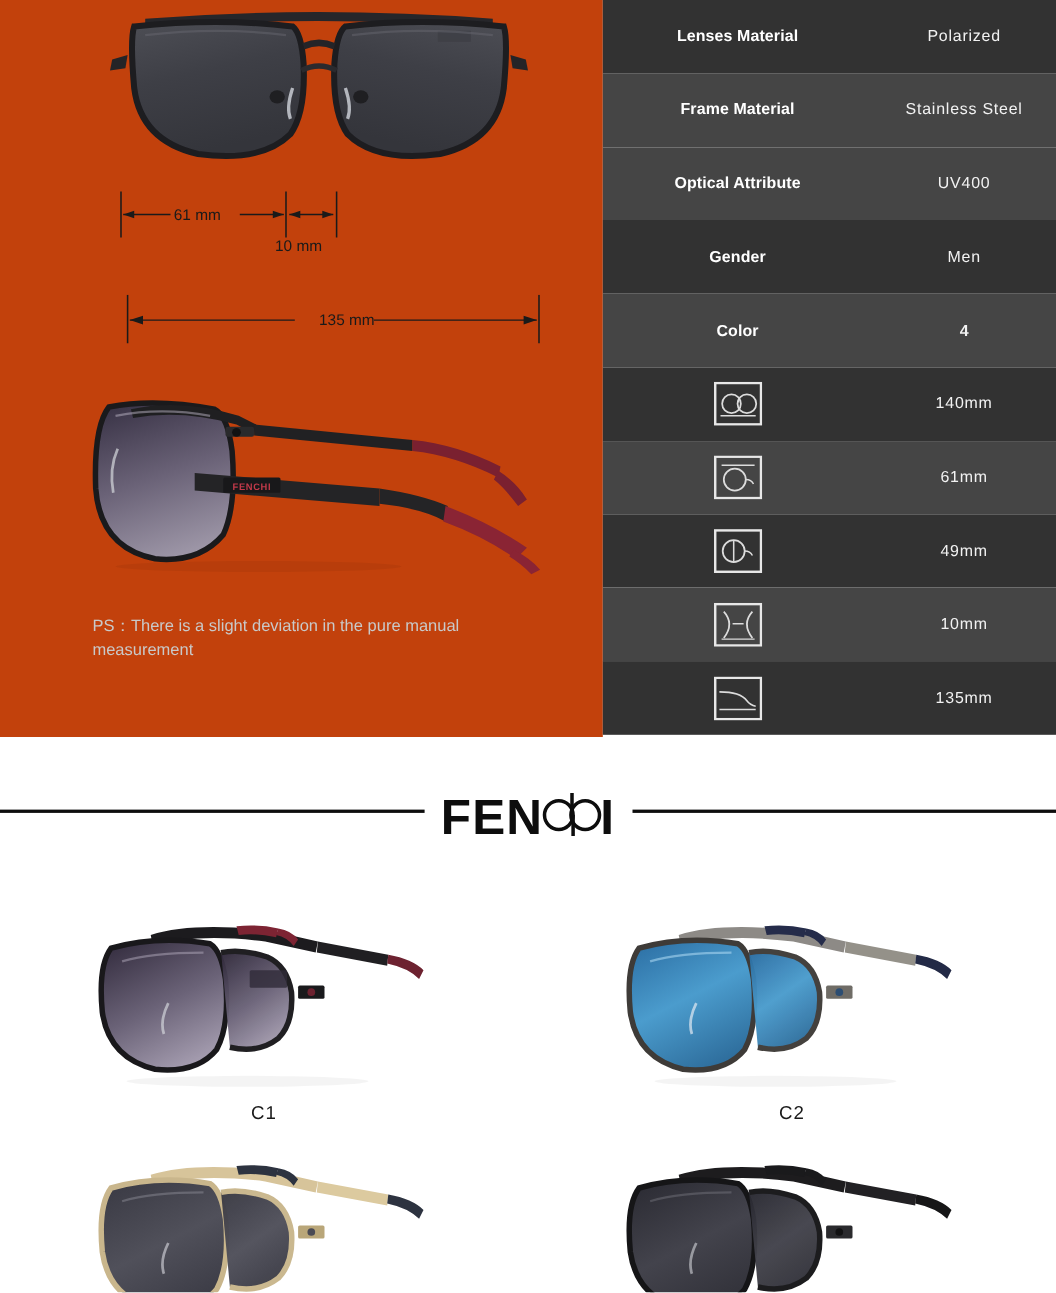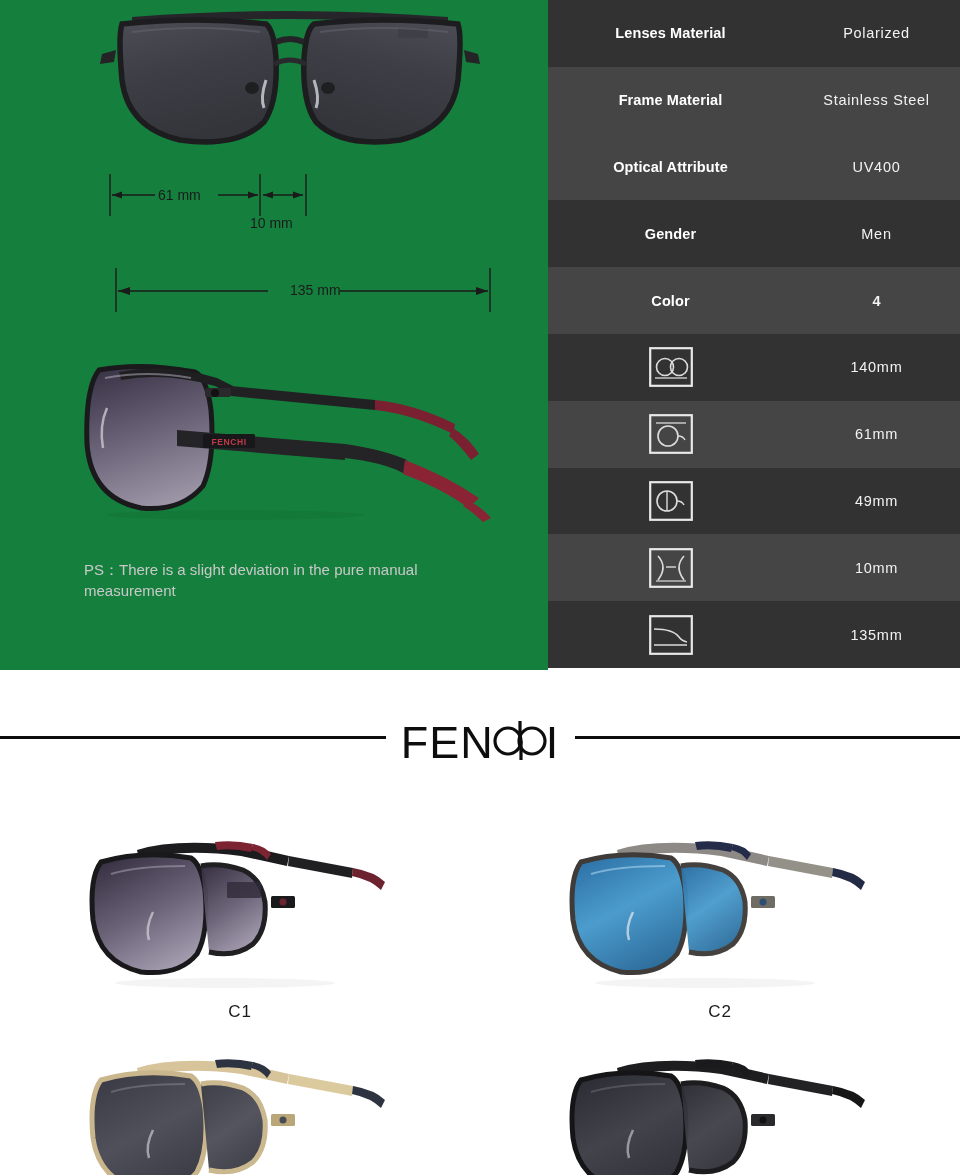--- a/index.html
+++ b/index.html
@@ -8,21 +8,21 @@
     height: 1175px;
     background: #ffffff;
     font-family: "Liberation Sans", sans-serif;
     overflow: hidden;
   }
   .page { position: relative; width: 960px; height: 1175px; background: #fff; }
 
   
   .top-section { position: absolute; left: 0; top: 0; width: 960px; height: 670px; }
 
-  .left-panel { position: absolute; left: 0; top: 0; width: 548px; height: 670px; background: #15803d; }
+  .left-panel { position: absolute; left: 0; top: 0; width: 548px; height: 670px; background: #c2410c; }
 
   
   .front-view { position: absolute; left: 88px; top: 2px; width: 404px; height: 158px; }
 
   
   .dim-top { position: absolute; left: 100px; top: 170px; width: 220px; height: 66px; }
   .dim-label {
     position: absolute; font-size: 14px; color: #1a1a1a; white-space: nowrap;
     font-family: "Liberation Sans", sans-serif;
   }
@@ -61,21 +61,21 @@
   
   .logo-band { position: absolute; left: 0; top: 688px; width: 960px; height: 110px; }
   .rule-left  { position: absolute; left: 0;   top: 48px; width: 386px; height: 3px; background: #0d0d0d; }
   .rule-right { position: absolute; left: 575px; top: 48px; width: 385px; height: 3px; background: #0d0d0d; }
   .logo-wrap {
     position: absolute; left: 380px; top: 8px; width: 200px; height: 92px;
     display: flex; flex-direction: column; align-items: center; justify-content: center;
   }
   .logo-main {
     display: flex; align-items: center; justify-content: center;
-    font-size: 45px; font-weight: 400; color: #0d0d0d;
+    font-size: 45px; font-weight: 700; color: #0d0d0d;
     letter-spacing: 1px; line-height: 1;
     font-family: "Liberation Sans", sans-serif;
   }
   .logo-mark { display: inline-block; margin: 0 -2px; }
   .logo-sub {
     margin-top: 9px; font-size: 13.5px; color: #0d0d0d;
     letter-spacing: 7.5px; font-weight: 500; text-indent: 7px;
   }
 
   

